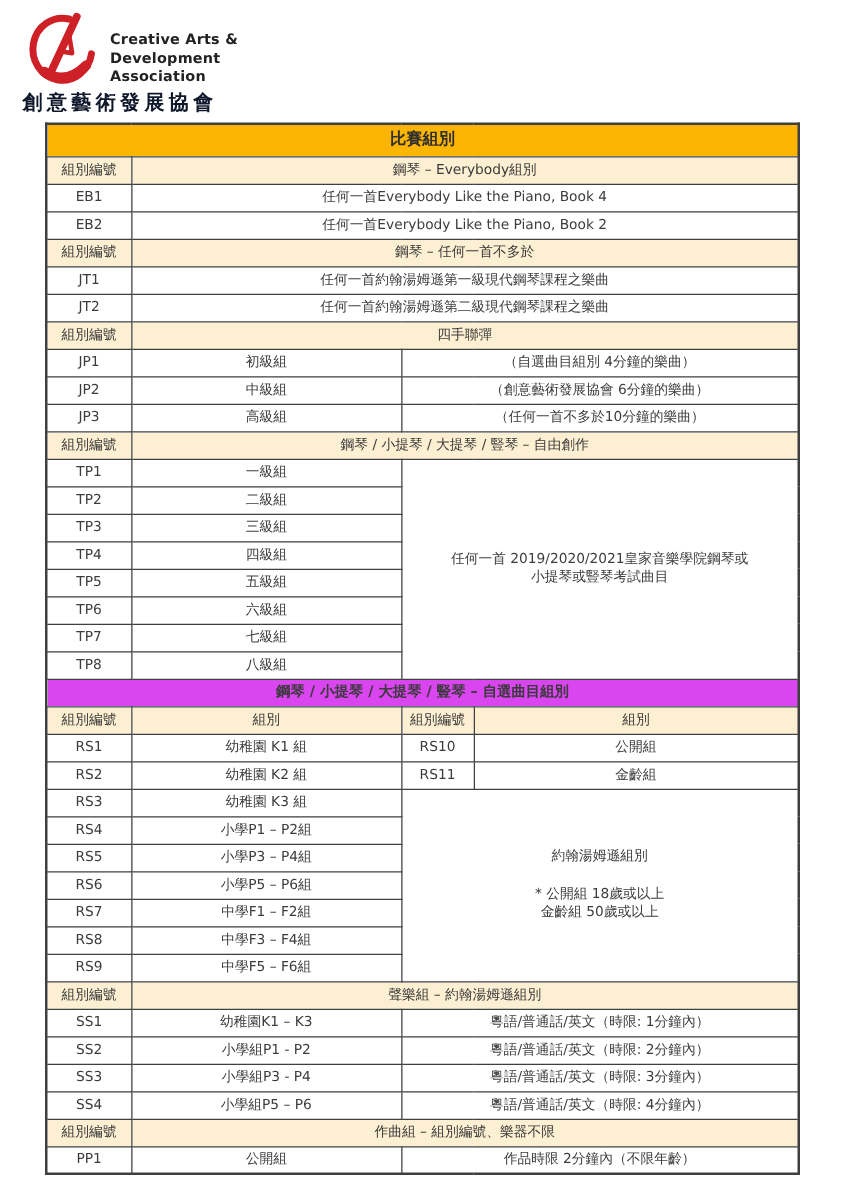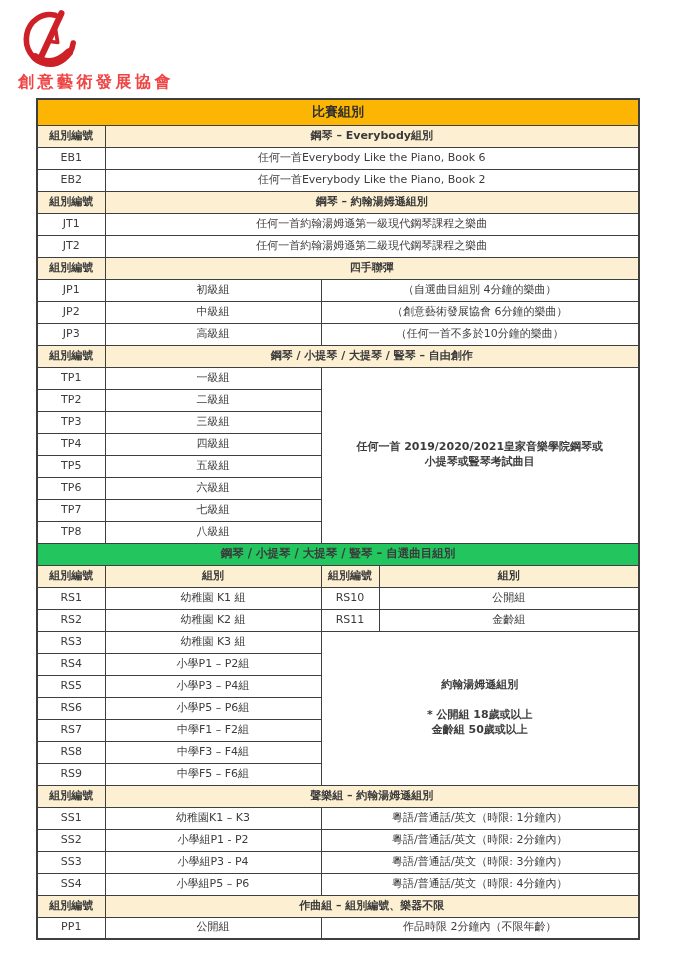--- a/index.html
+++ b/index.html
@@ -9,77 +9,82 @@
     color:#3c3c3c;overflow:hidden;
   }
   .logo-wrap{position:absolute;left:16px;top:6px;width:300px;height:92px;}
   .logo-mark{position:absolute;left:2px;top:2px;width:62px;height:64px;}
   .logo-en{
     position:absolute;left:72px;top:18px;font-size:11.5px;font-weight:bold;
     color:#222222;line-height:1.3;letter-spacing:0.2px;
   }
   .org-zh{
     position:absolute;left:2px;top:66px;font-size:16px;font-weight:bold;
-    color:#ef4444;letter-spacing:3.5px;white-space:nowrap;
+    color:#0f172a;letter-spacing:3.5px;white-space:nowrap;
   }
   table.comp{
     position:absolute;left:36px;top:98px;width:602px;
     border-collapse:collapse;table-layout:fixed;
     font-size:11px;color:#3c3c3c;
   }
   table.comp td{
     border:1px solid #3f3f3f;text-align:center;vertical-align:middle;
     padding:1px 4px;line-height:1.35;overflow:hidden;
   }
   table.comp{border:2px solid #3f3f3f;}
   tr.std{height:22px;padding-left:48px;}
   td.gold{background:#fbb502;font-weight:bold;font-size:13px;color:#2f2f2f;}
-  td.mid{background:#22c55e;font-weight:bold;font-size:11.5px;color:#3a3a3a;}
-  td.hdr{background:#fcefd2;font-weight:bold;color:#3a3a3a;}
-  td.ml{white-space:pre-line;font-weight:bold;}
+  td.mid{background:#d946ef;font-weight:bold;font-size:11.5px;color:#3a3a3a;}
+  td.hdr{background:#fcefd2;font-weight:normal;color:#3a3a3a;}
+  td.ml{white-space:pre-line;}
 </style>
 </head>
 <body>
 
 <div class="logo-wrap">
   <svg class="logo-mark" viewBox="0 0 100 100" xmlns="http://www.w3.org/2000/svg">
     <path d="M60,10 A38,40 0 1 0 89,55" fill="none" stroke="#ce2027" stroke-width="9" stroke-linecap="round"></path>
     <path d="M70,7 L36,80" fill="none" stroke="#ce2027" stroke-width="10" stroke-linecap="round"></path>
     <path d="M50,52 L60,30 L64,54 Z" fill="none" stroke="#ce2027" stroke-width="6" stroke-linejoin="round"></path>
     <path d="M28,78 Q55,97 82,70" fill="none" stroke="#ce2027" stroke-width="13" stroke-linecap="round"></path>
   </svg>
+  <div class="logo-en">
+    <div>Creative Arts &amp;</div>
+    <div>Development</div>
+    <div>Association</div>
+  </div>
   <div class="org-zh">創意藝術發展協會</div>
 </div>
 
 <table class="comp">
   <colgroup>
     <col style="width:68px">
     <col style="width:216px">
     <col style="width:58px">
     <col style="width:260px">
   </colgroup>
   <tbody>
       <tr class="std" style="height: 26px;">
         <td colspan="4" class="gold">比賽組別</td>
       </tr>
       <tr class="std">
         <td class="hdr">組別編號</td>
         <td colspan="3" class="hdr">鋼琴 – Everybody組別</td>
       </tr>
       <tr class="std">
         <td>EB1</td>
-        <td colspan="3">任何一首Everybody Like the Piano, Book 6</td>
+        <td colspan="3">任何一首Everybody Like the Piano, Book 4</td>
       </tr>
       <tr class="std">
         <td>EB2</td>
         <td colspan="3">任何一首Everybody Like the Piano, Book 2</td>
       </tr>
       <tr class="std">
         <td class="hdr">組別編號</td>
-        <td colspan="3" class="hdr">鋼琴 – 約翰湯姆遜組別</td>
+        <td colspan="3" class="hdr">鋼琴 – 任何一首不多於</td>
       </tr>
       <tr class="std">
         <td>JT1</td>
         <td colspan="3">任何一首約翰湯姆遜第一級現代鋼琴課程之樂曲</td>
       </tr>
       <tr class="std">
         <td>JT2</td>
         <td colspan="3">任何一首約翰湯姆遜第二級現代鋼琴課程之樂曲</td>
       </tr>
       <tr class="std">

